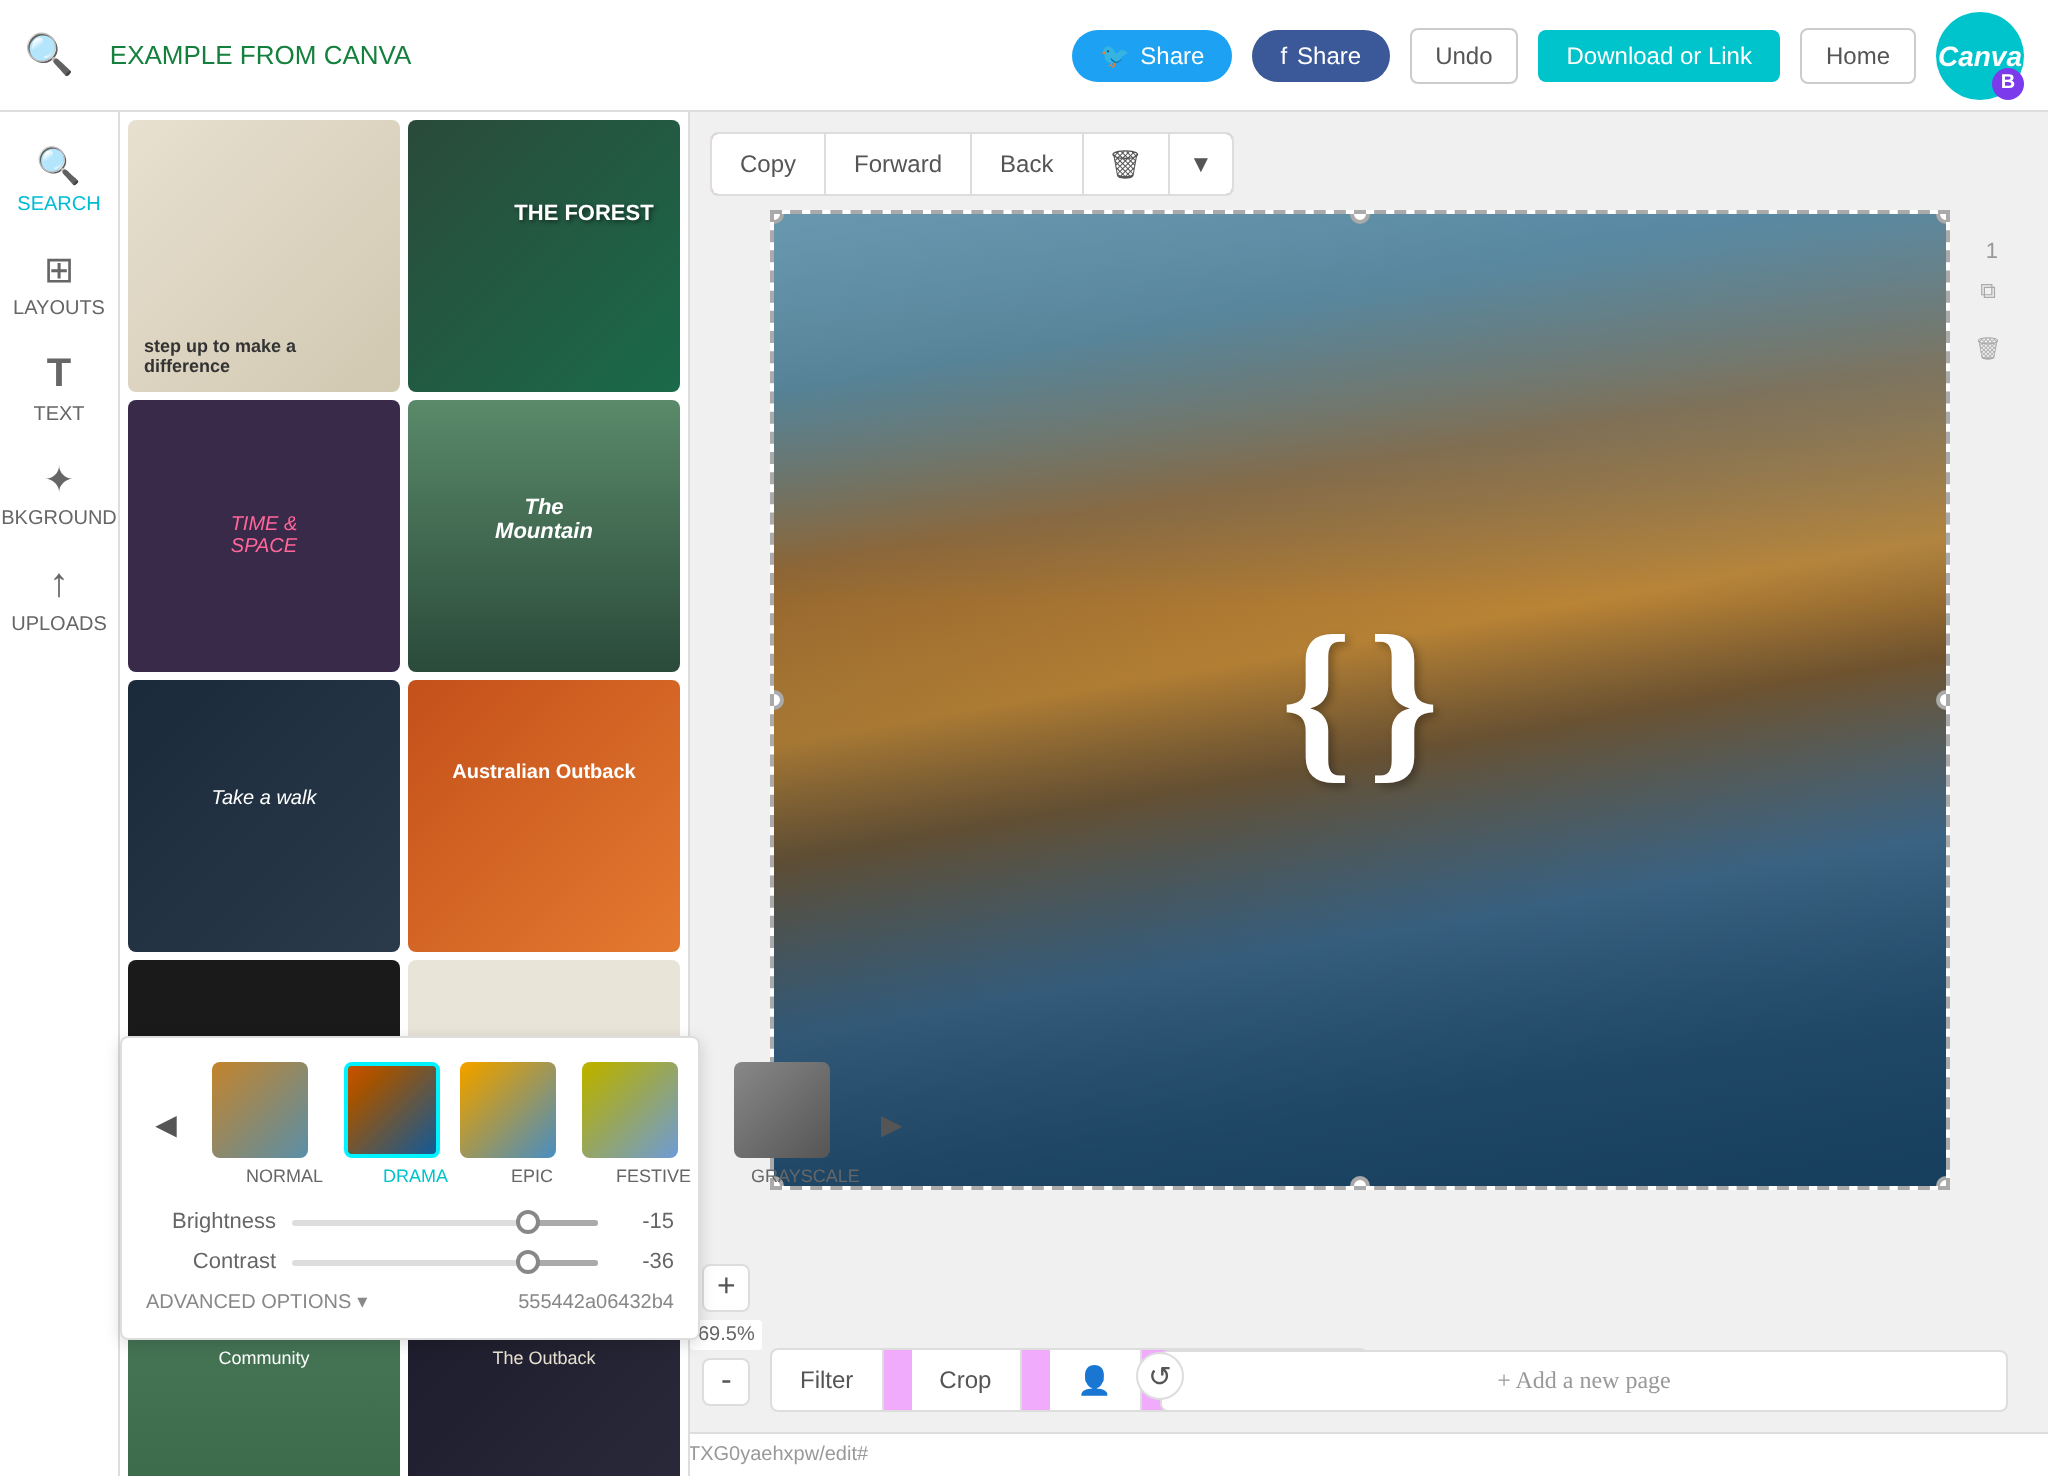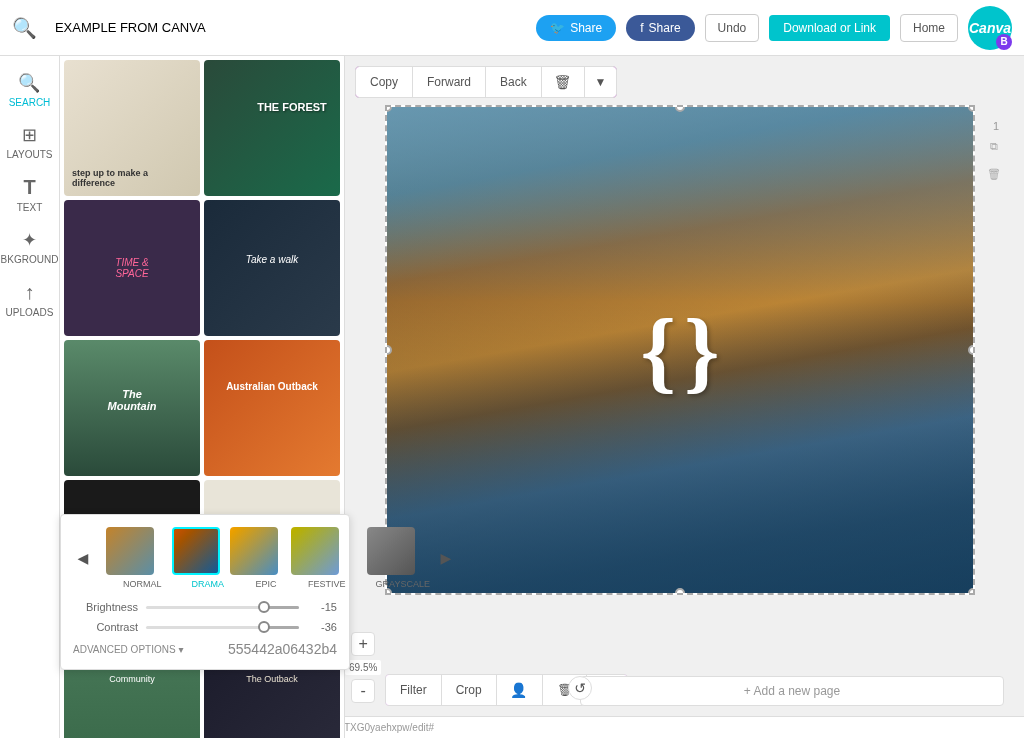--- a/index.html
+++ b/index.html
@@ -148,35 +148,36 @@
       display: flex; flex-direction: column; gap: 8px;
     }
     .page-icon-btn {
       width: 20px; height: 20px; color: #aaa; font-size: 14px; cursor: pointer;
       text-align: center;
     }
 
     
     #bottom-toolbar {
       position: absolute; bottom: 32px; left: 385px;
-      display: flex; gap: 0; background: #f0abfc; border: 1px solid #ddd; border-radius: 4px;
+      display: flex; gap: 14px; background: #f0abfc; border: 1px solid #ddd; border-radius: 4px;
       overflow: hidden; z-index: 60;
     }
     .bottom-toolbar-btn {
       padding: 7px 14px; font-size: 12px; color: #555; cursor: pointer; border: none;
       background: #fff; border-right: 1px solid #ddd;
     }
 
     
     #add-page-bar {
       position: absolute; bottom: 32px; left: 580px; right: 20px;
       background: #fff; border: 1px solid #ddd; border-radius: 4px;
       display: flex; align-items: center; justify-content: center;
       padding: 7px; font-size: 12px; color: #999; cursor: pointer;
       z-index: 60;
+      font-family: Liberation Serif, serif;
     }
     #url-bar {
       position: absolute; bottom: 0; left: 60px; right: 0; height: 22px;
       background: #fff; border-top: 1px solid #ddd;
       display: flex; align-items: center; padding: 0 10px; font-size: 10px; color: #999;
       z-index: 30;
     }
 
     
     #filter-panel {
@@ -220,21 +221,21 @@
       position: absolute; width: 12px; height: 12px; background: #fff; border: 2px solid #888;
       border-radius: 50%; top: -4.5px; transform: translateX(-50%);
     }
     .slider-value { width: 30px; text-align: right; font-size: 11px; color: #666; }
 
     .filter-footer {
       display: flex; justify-content: space-between; align-items: center;
       font-size: 10px; color: #888; margin-top: 6px;
     }
     .advanced-options { display: flex; align-items: center; gap: 3px; cursor: pointer; }
-    .color-code { font-size: 14px; color: #888; }
+    .color-code { font-size: 10px; color: #888; }
 
     
     .tc1 { background: linear-gradient(135deg, #e8e0d0 0%, #d0c8b0 100%); }
     .tc2 { background: linear-gradient(135deg, #1a4a2a 0%, #2a6a3a 100%); }
     .tc3 { background: linear-gradient(135deg, #2a1a3a 0%, #4a2a5a 100%); }
     .tc4 { background: linear-gradient(135deg, #1a3a2a 0%, #2a5a3a 100%); }
     .tc5 { background: linear-gradient(135deg, #3a2a1a 0%, #c4832a 100%); }
     .tc6 { background: linear-gradient(135deg, #d4832a 0%, #e49430 100%); }
 
     .card-text {
@@ -255,21 +256,21 @@
       align-items: center; justify-content: center; color: #555;
     }
     .zoom-level { font-size: 10px; color: #666; background: #fff; padding: 2px 4px; border-radius: 2px; }
   </style>
 </head>
 <body>
 
 <div id="topbar">
 
   <span style="font-size:20px; color:#00c4cc;">🔍</span>
-  <span style="flex:1; font-size:13px; color:#000000; margin-left:8px;">EXAMPLE FROM CANVA</span>
+  <span style="flex:1; font-size:13px; color:#15803d; margin-left:8px;">EXAMPLE FROM CANVA</span>
   <button class="btn-share-twitter">
     <span style="font-size:12px;">🐦</span>
     <span>Share</span>
   </button>
   <button class="btn-share-facebook">
     <span style="font-size:12px;">f</span>
     <span>Share</span>
   </button>
   <button class="btn-undo">Undo</button>
   <button class="btn-download">Download or Link</button>
@@ -311,26 +312,26 @@
     </div>
 
     <div class="template-card tc2" style="background: linear-gradient(135deg, #2a4a3a, #1a6a4a);">
       <div class="card-text" style="font-size:11px; font-weight:bold; text-align:center; top:30%; bottom:auto; left:0; right:0; position:absolute;padding-left:40px;">THE FOREST</div>
     </div>
 
     <div class="template-card tc3" style="background: #3a2a4a;">
       <div style="position:absolute; top:50%; left:50%; transform:translate(-50%,-50%); text-align:center; color:#ff6699; font-style:italic; font-size:10px;">TIME &amp; SPACE</div>
     </div>
 
+    <div class="template-card tc4" style="background: linear-gradient(180deg, #5a8a6a 0%, #2a4a3a 100%);">
+      <div style="position:absolute; top:35%; left:50%; transform:translateX(-50%); text-align:center; color:#fff; font-size:11px; font-style:italic; font-weight:bold;">The Mountain</div>
+    </div>
+
     <div class="template-card tc5" style="background: linear-gradient(135deg, #1a2a3a, #2a3a4a);">
       <div style="position:absolute; top:40%; left:50%; transform:translateX(-50%); text-align:center; color:#fff; font-style:italic; font-size:10px; white-space:nowrap;">Take a walk</div>
-    </div>
-
-    <div class="template-card tc4" style="background: linear-gradient(180deg, #5a8a6a 0%, #2a4a3a 100%);">
-      <div style="position:absolute; top:35%; left:50%; transform:translateX(-50%); text-align:center; color:#fff; font-size:11px; font-style:italic; font-weight:bold;">The Mountain</div>
     </div>
 
     <div class="template-card tc6" style="background: linear-gradient(135deg, #c4501a, #e47a30);">
       <div style="position:absolute; top:30%; left:50%; transform:translateX(-50%); text-align:right; color:#fff; font-size:10px; font-weight:bold; white-space:nowrap;">Australian Outback</div>
     </div>
 
     <div class="template-card" style="background: #1a1a1a;">
       <div style="position:absolute; top:40%; left:50%; transform:translateX(-50%); text-align:center; color:#c8a020; font-size:9px; font-weight:bold; white-space:nowrap;">HUMBLE HONEY</div>
     </div>
 

